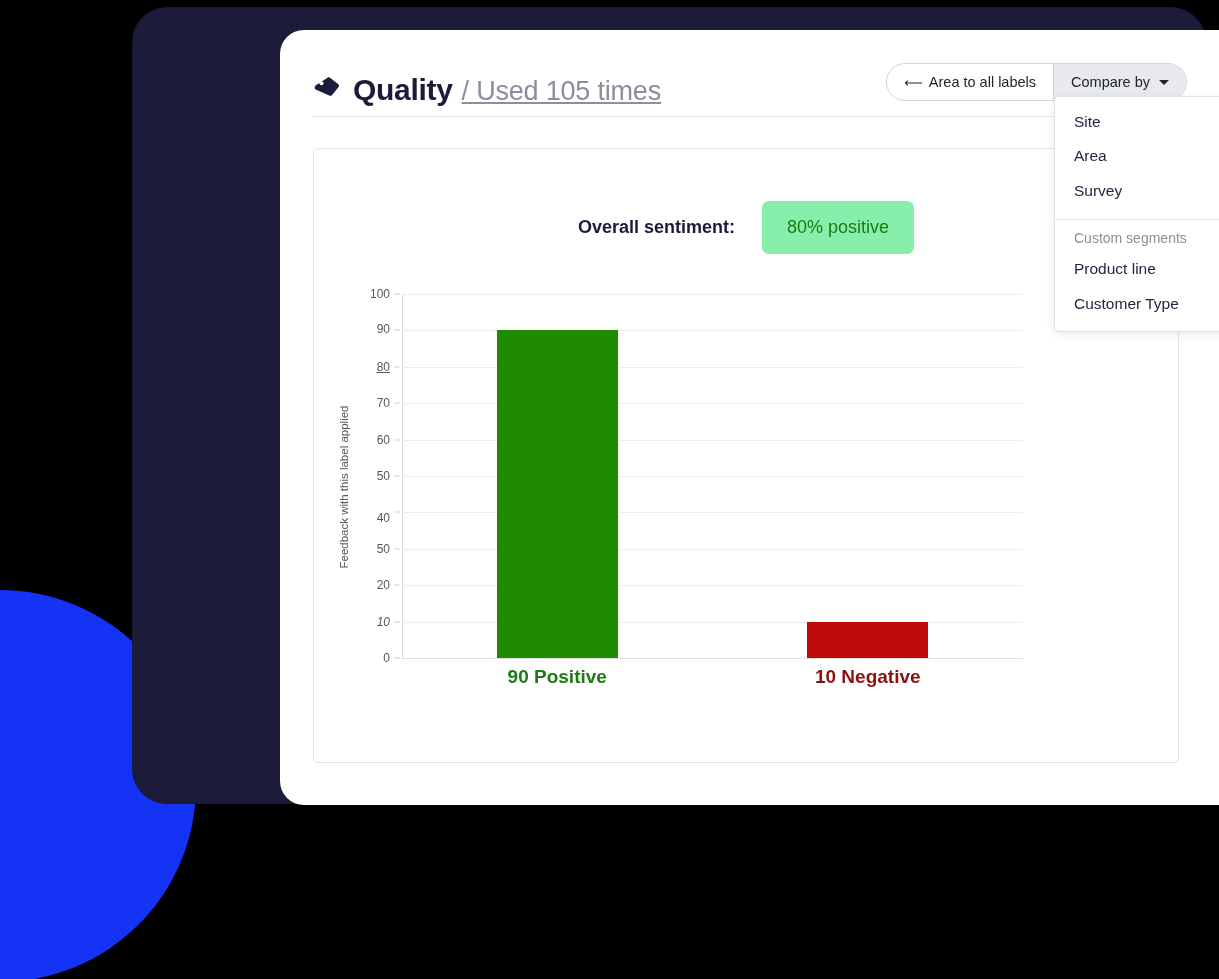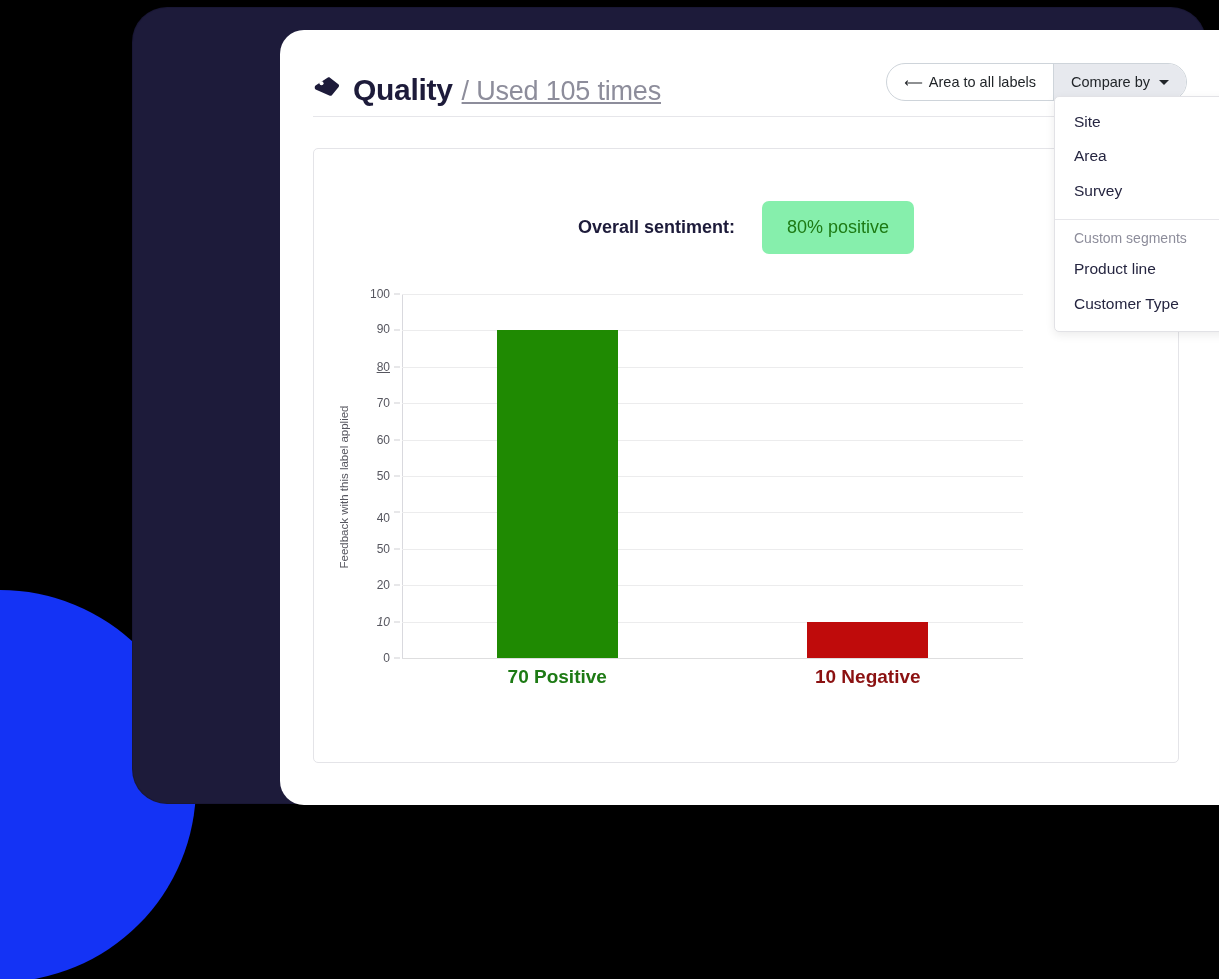--- a/index.html
+++ b/index.html
@@ -418,21 +418,21 @@
               <div class="gridline" style="top: 182px;"></div>
               <div class="gridline" style="top: 218.4px;"></div>
               <div class="gridline" style="top: 254.8px;"></div>
               <div class="gridline" style="top: 291.2px;"></div>
               <div class="gridline" style="top: 327.6px;"></div>
               <div class="gridline baseline" style="top: 364px;"></div>
               <div class="bar" title="90 Positive" style="left: 94.75px; width: 121px; height: 327.6px; background: rgb(31, 138, 2);"></div>
               <div class="bar" title="10 Negative" style="left: 405.25px; width: 121px; height: 36.4px; background: rgb(191, 11, 11);"></div>
             </div>
           <div id="bars-labels">
-              <div class="bar-label" style="left: 155.25px; color: rgb(29, 122, 20);">70 Positive</div>
+              <div class="bar-label" style="left: 155.25px; color: rgb(29, 122, 20);">90 Positive</div>
               <div class="bar-label" style="left: 465.75px; color: rgb(139, 17, 17); text-align: center;">10 Negative</div>
             </div>
 
         </div>
 
       </div>
 
     </div>
   </div>
 </div>

